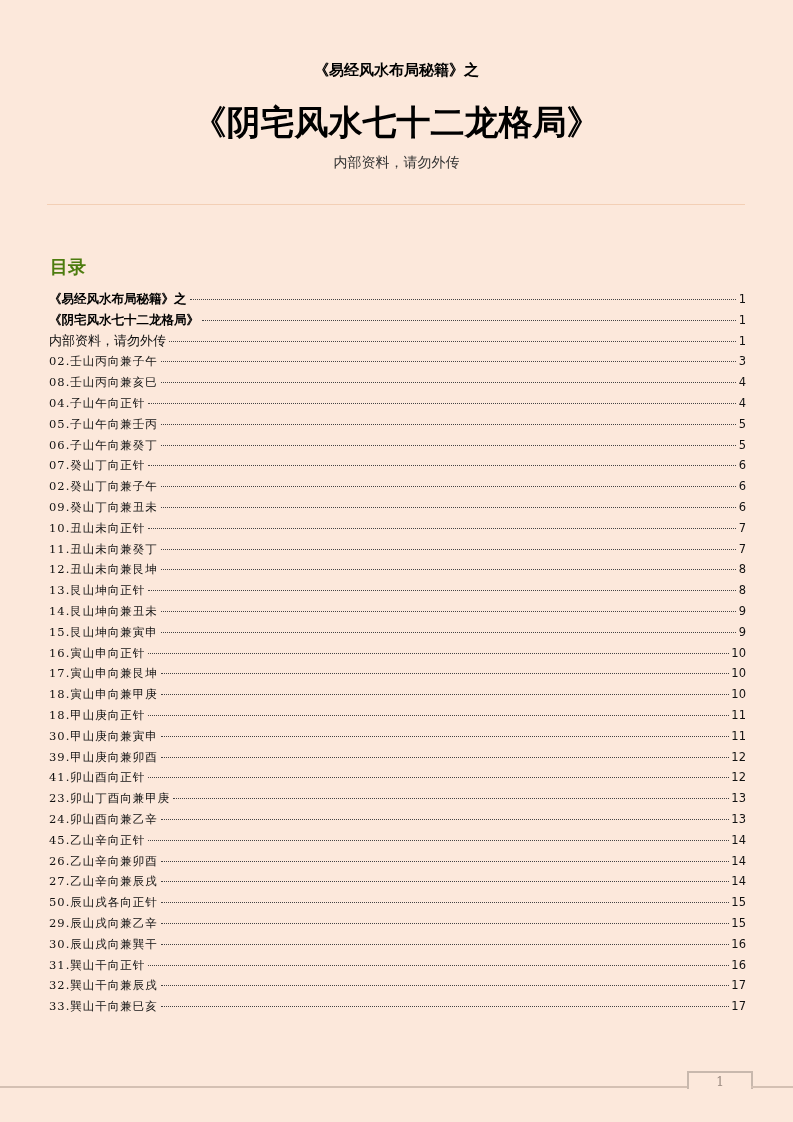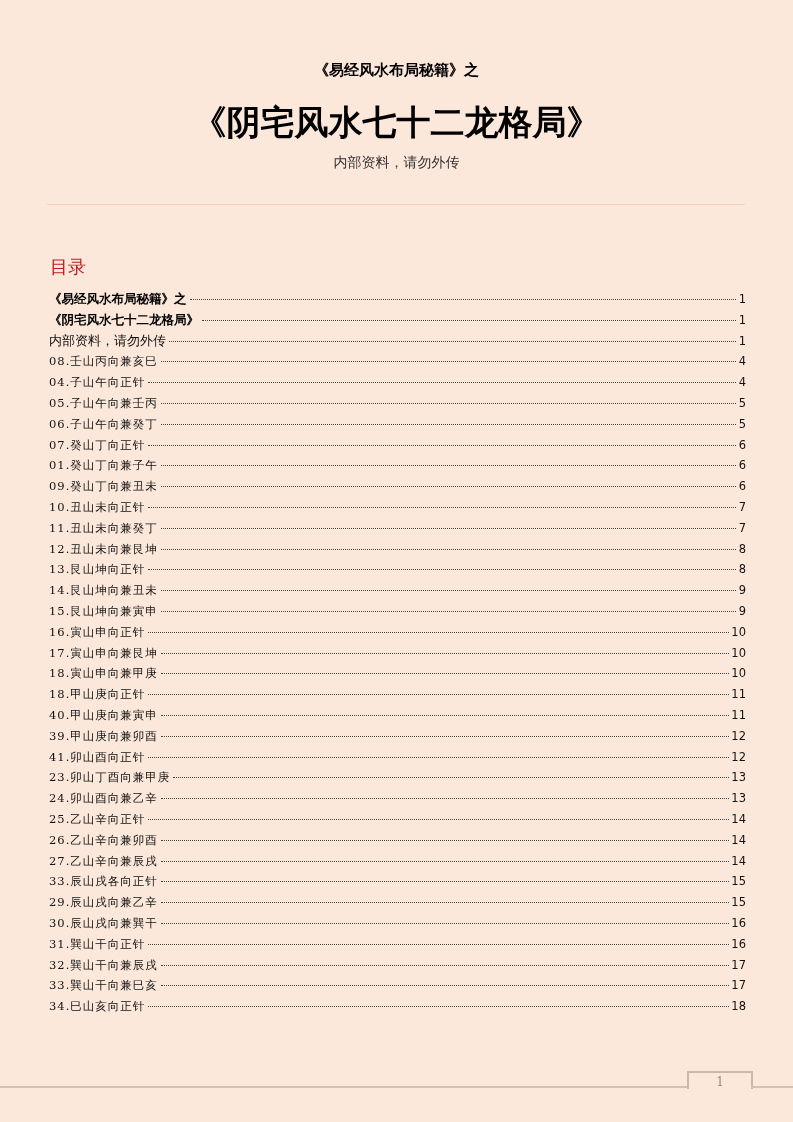--- a/index.html
+++ b/index.html
@@ -59,24 +59,24 @@
       left: 47px;
       width: 698px;
       height: 1px;
       background: #f3cfb5;
     }
     .toc-heading {
       position: absolute;
       top: 255px;
       left: 50px;
       font-family: "DejaVu Sans", sans-serif;
-      font-weight: normal;
+      font-weight: bold;
       font-size: 18px;
       line-height: 24px;
-      color: #b91c1c;
+      color: #4d7c0f;
     }
     .toc {
       position: absolute;
       top: 289px;
       left: 49px;
       width: 697px;
       margin: 0;
       padding: 0;
       list-style: none;
     }
@@ -172,20 +172,25 @@
         <span class="toc-label">《阴宅风水七十二龙格局》</span>
         <span class="toc-leader"></span>
         <span class="toc-page">1</span>
       </li>
       <li class="toc-item plain">
         <span class="toc-label">内部资料，请勿外传</span>
         <span class="toc-leader"></span>
         <span class="toc-page">1</span>
       </li>
       <li class="toc-item entry">
+        <span class="toc-label">02.壬山丙向兼子午</span>
+        <span class="toc-leader"></span>
+        <span class="toc-page">3</span>
+      </li>
+      <li class="toc-item entry">
         <span class="toc-label">08.壬山丙向兼亥巳</span>
         <span class="toc-leader"></span>
         <span class="toc-page">4</span>
       </li>
       <li class="toc-item entry">
         <span class="toc-label">04.子山午向正针</span>
         <span class="toc-leader"></span>
         <span class="toc-page">4</span>
       </li>
       <li class="toc-item entry">
@@ -197,21 +202,21 @@
         <span class="toc-label">06.子山午向兼癸丁</span>
         <span class="toc-leader"></span>
         <span class="toc-page">5</span>
       </li>
       <li class="toc-item entry">
         <span class="toc-label">07.癸山丁向正针</span>
         <span class="toc-leader"></span>
         <span class="toc-page">6</span>
       </li>
       <li class="toc-item entry">
-        <span class="toc-label">01.癸山丁向兼子午</span>
+        <span class="toc-label">02.癸山丁向兼子午</span>
         <span class="toc-leader"></span>
         <span class="toc-page">6</span>
       </li>
       <li class="toc-item entry">
         <span class="toc-label">09.癸山丁向兼丑未</span>
         <span class="toc-leader"></span>
         <span class="toc-page">6</span>
       </li>
       <li class="toc-item entry">
         <span class="toc-label">10.丑山未向正针</span>
@@ -257,21 +262,21 @@
         <span class="toc-label">18.寅山申向兼甲庚</span>
         <span class="toc-leader"></span>
         <span class="toc-page">10</span>
       </li>
       <li class="toc-item entry">
         <span class="toc-label">18.甲山庚向正针</span>
         <span class="toc-leader"></span>
         <span class="toc-page">11</span>
       </li>
       <li class="toc-item entry">
-        <span class="toc-label">40.甲山庚向兼寅申</span>
+        <span class="toc-label">30.甲山庚向兼寅申</span>
         <span class="toc-leader"></span>
         <span class="toc-page">11</span>
       </li>
       <li class="toc-item entry">
         <span class="toc-label">39.甲山庚向兼卯酉</span>
         <span class="toc-leader"></span>
         <span class="toc-page">12</span>
       </li>
       <li class="toc-item entry">
         <span class="toc-label">41.卯山酉向正针</span>
@@ -282,36 +287,36 @@
         <span class="toc-label">23.卯山丁酉向兼甲庚</span>
         <span class="toc-leader"></span>
         <span class="toc-page">13</span>
       </li>
       <li class="toc-item entry">
         <span class="toc-label">24.卯山酉向兼乙辛</span>
         <span class="toc-leader"></span>
         <span class="toc-page">13</span>
       </li>
       <li class="toc-item entry">
-        <span class="toc-label">25.乙山辛向正针</span>
+        <span class="toc-label">45.乙山辛向正针</span>
         <span class="toc-leader"></span>
         <span class="toc-page">14</span>
       </li>
       <li class="toc-item entry">
         <span class="toc-label">26.乙山辛向兼卯酉</span>
         <span class="toc-leader"></span>
         <span class="toc-page">14</span>
       </li>
       <li class="toc-item entry">
         <span class="toc-label">27.乙山辛向兼辰戌</span>
         <span class="toc-leader"></span>
         <span class="toc-page">14</span>
       </li>
       <li class="toc-item entry">
-        <span class="toc-label">33.辰山戌各向正针</span>
+        <span class="toc-label">50.辰山戌各向正针</span>
         <span class="toc-leader"></span>
         <span class="toc-page">15</span>
       </li>
       <li class="toc-item entry">
         <span class="toc-label">29.辰山戌向兼乙辛</span>
         <span class="toc-leader"></span>
         <span class="toc-page">15</span>
       </li>
       <li class="toc-item entry">
         <span class="toc-label">30.辰山戌向兼巽干</span>
@@ -325,25 +330,20 @@
       </li>
       <li class="toc-item entry">
         <span class="toc-label">32.巽山干向兼辰戌</span>
         <span class="toc-leader"></span>
         <span class="toc-page">17</span>
       </li>
       <li class="toc-item entry">
         <span class="toc-label">33.巽山干向兼巳亥</span>
         <span class="toc-leader"></span>
         <span class="toc-page">17</span>
-      </li>
-      <li class="toc-item entry">
-        <span class="toc-label">34.巳山亥向正针</span>
-        <span class="toc-leader"></span>
-        <span class="toc-page">18</span>
       </li>
     </ul>
 
   <div class="footer-line-left"></div>
   <div class="page-tab">
     <span>1</span>
   </div>
   <div class="footer-line-right"></div>
 </div>
 

